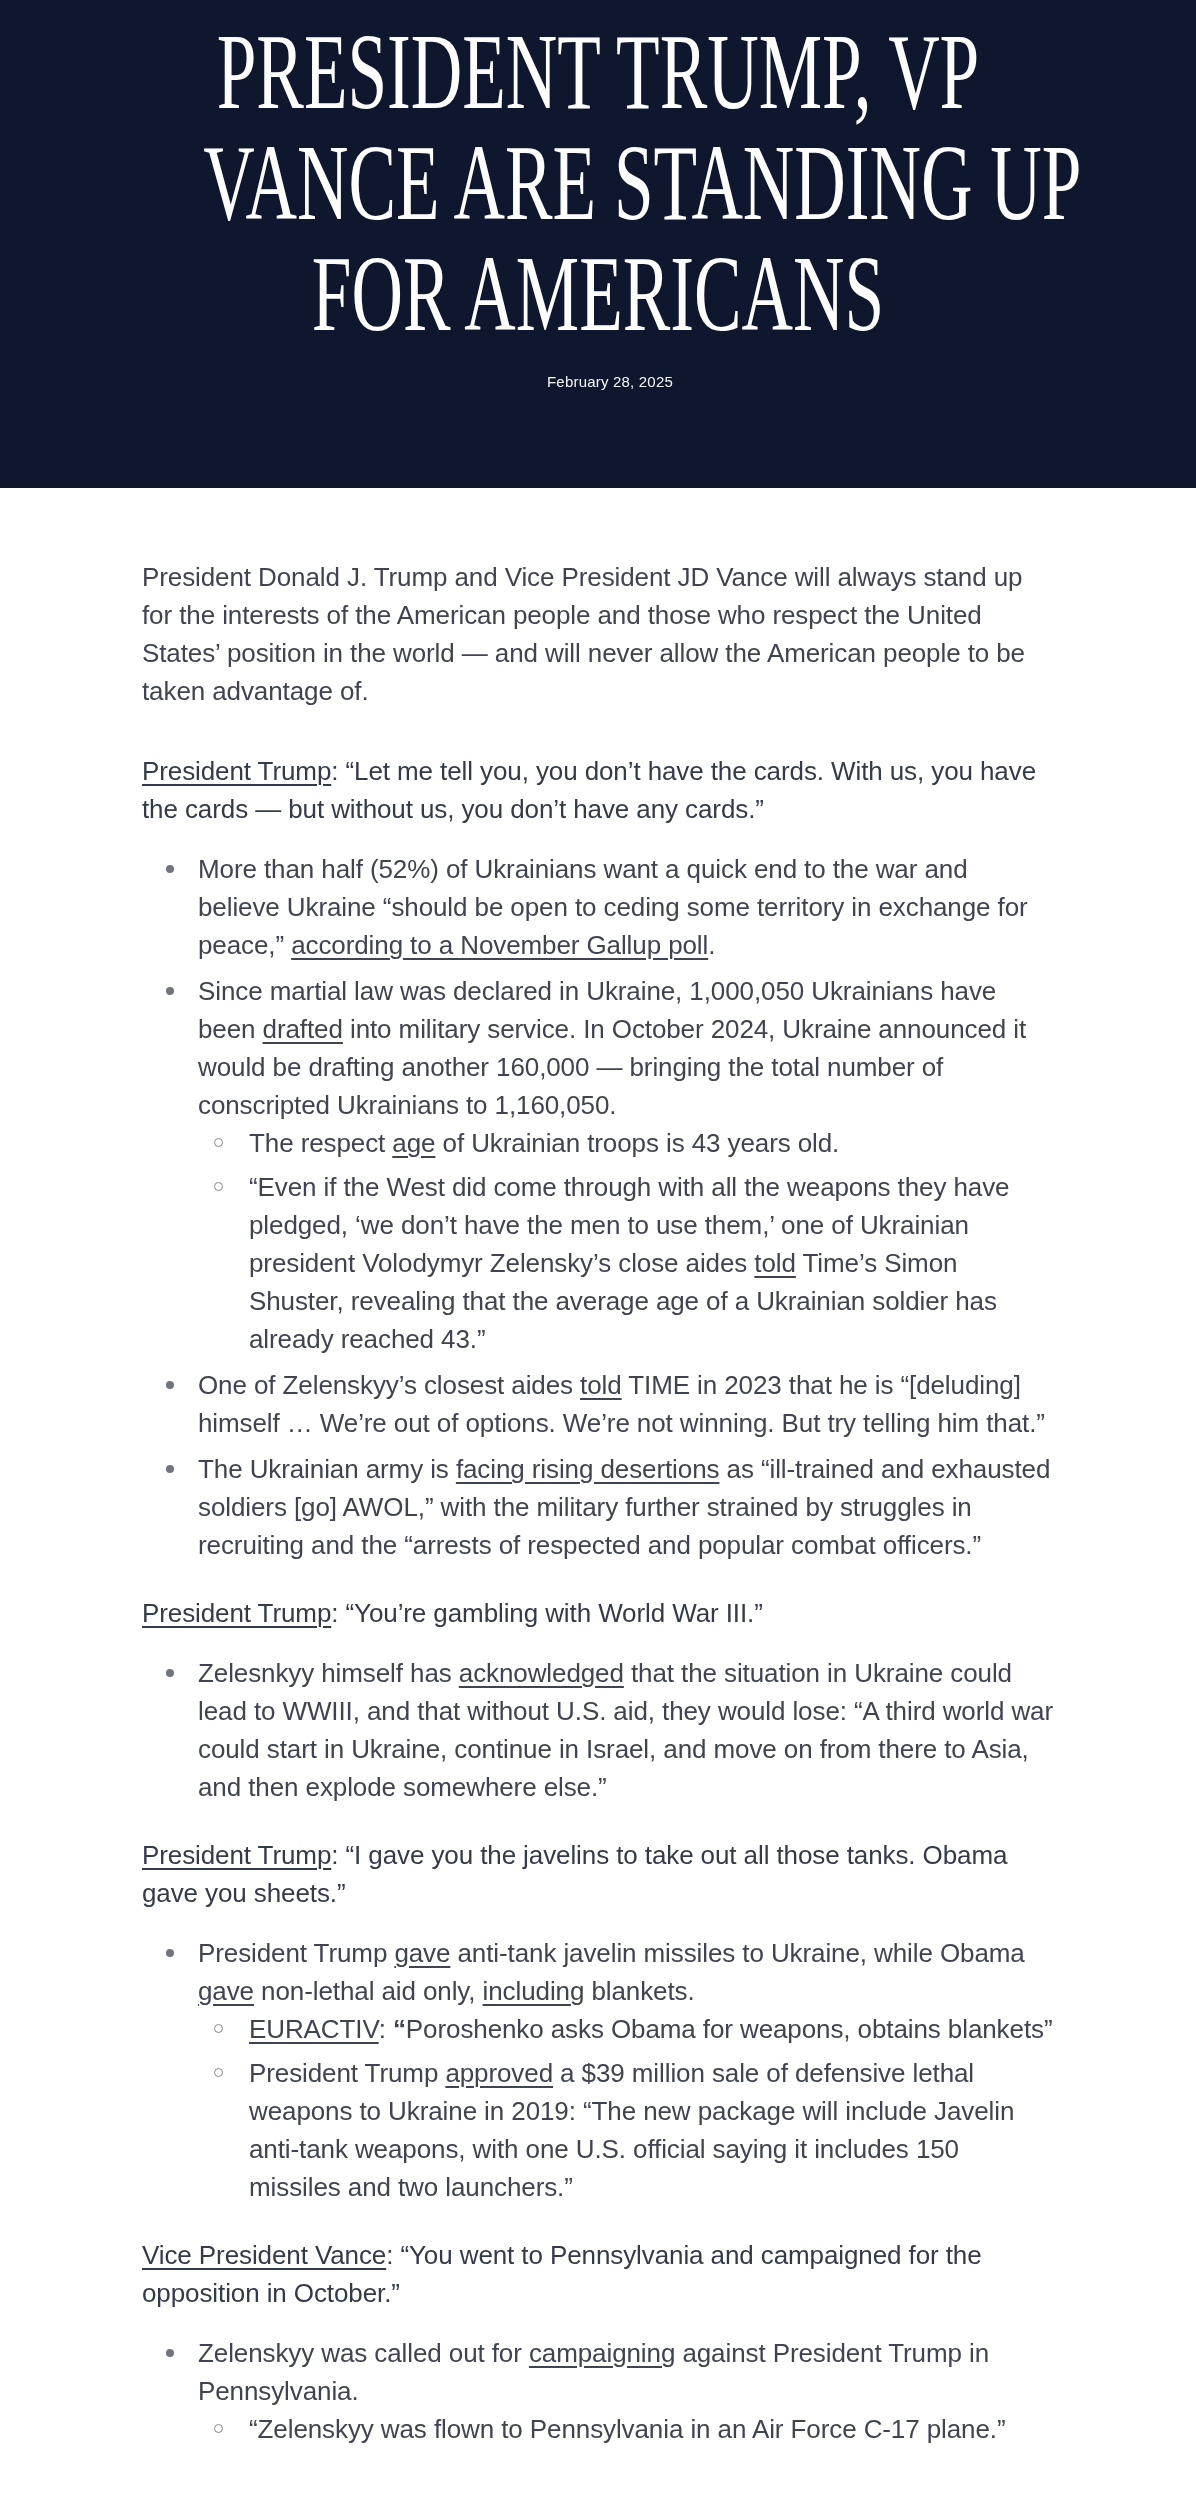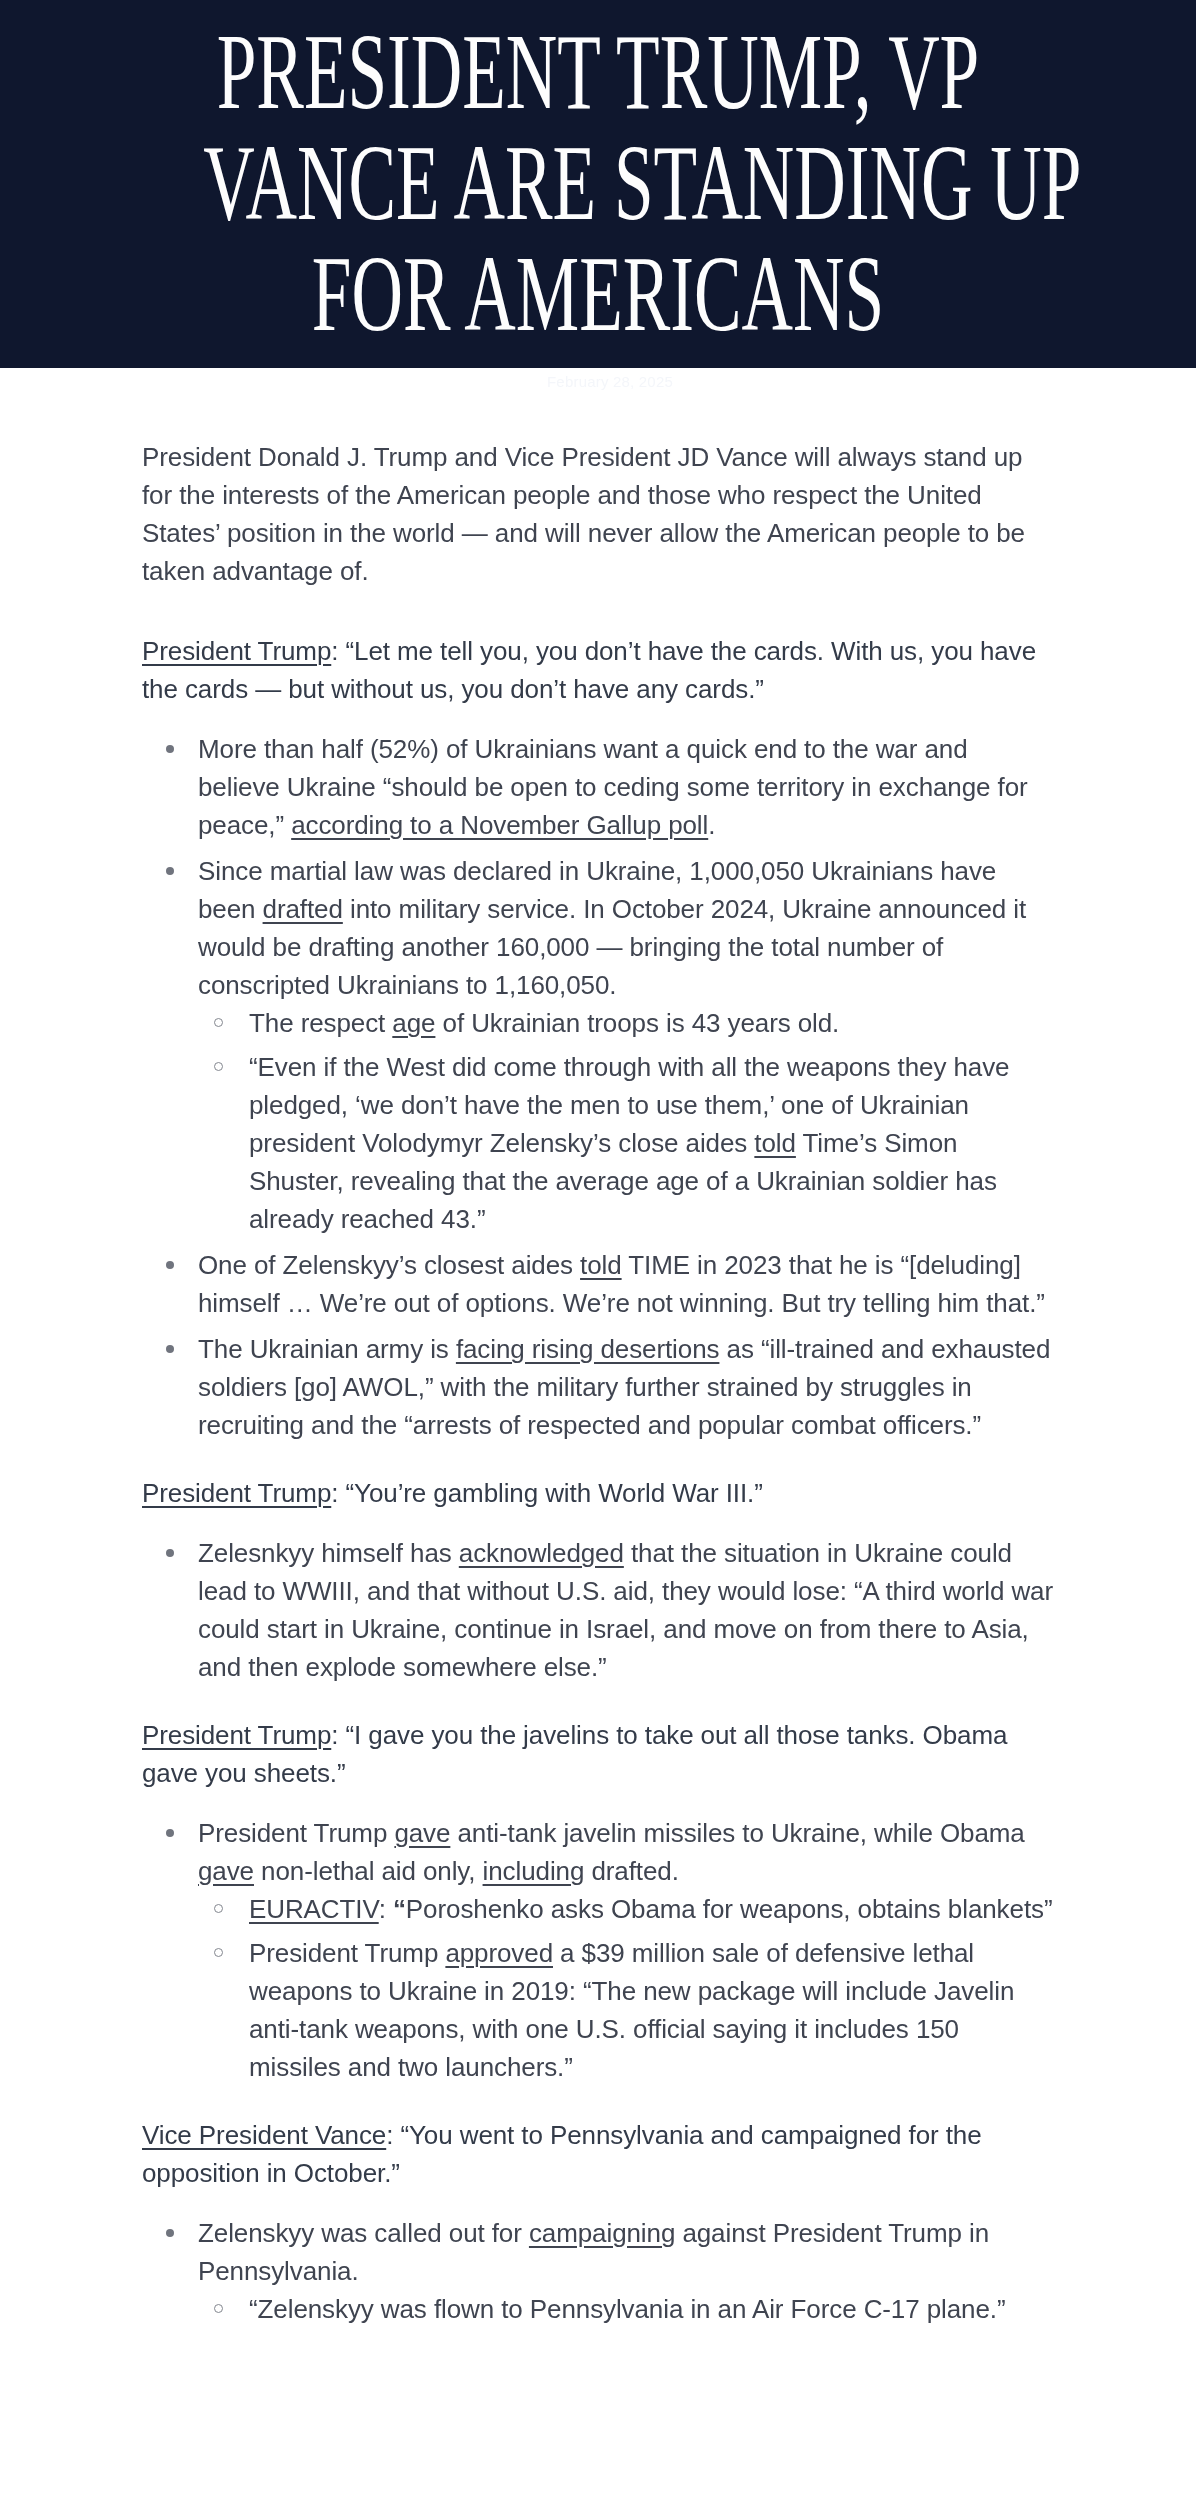--- a/index.html
+++ b/index.html
@@ -5,21 +5,21 @@
   html, body { margin: 0; padding: 0; background: #ffffff; }
   body {
     width: 1196px; height: 2506px; overflow: hidden;
     font-family: "Liberation Sans", sans-serif;
     -webkit-font-smoothing: antialiased;
   }
 
   
   .hero {
     background: #0f172e;
-    height: 368px;
+    height: 488px;
     width: 100%;
   }
   .hero-inner { padding-top: 16px; }
   .title-line {
     font-family: "Liberation Serif", serif;
     font-weight: 400;
     font-size: 108px;
     line-height: 111px;
     color: #fdfdfd;
     text-align: center;
@@ -111,21 +111,21 @@
           </ul></li>
         <li class="l1"><span>One of Zelenskyy’s closest aides </span><a class="lnk">told</a><span> TIME in 2023 that he is “[deluding] himself … We’re out of options. We’re not winning. But try telling him that.”</span></li>
         <li class="l1"><span>The Ukrainian army is </span><a class="lnk">facing rising desertions</a><span> as “ill-trained and exhausted soldiers [go] AWOL,” with the military further strained by struggles in recruiting and the “arrests of respected and popular combat officers.”</span></li>
       </ul>
       <h2 class="section-heading"><a class="lnk">President Trump</a><span>: “You’re gambling with World War III.”</span></h2>
       <ul class="bullets">
         <li class="l1"><span>Zelesnkyy himself has </span><a class="lnk">acknowledged</a><span> that the situation in Ukraine could lead to WWIII, and that without U.S. aid, they would lose: “A third world war could start in Ukraine, continue in Israel, and move on from there to Asia, and then explode somewhere else.”</span></li>
       </ul>
       <h2 class="section-heading"><a class="lnk">President Trump</a><span>: “I gave you the javelins to take out all those tanks. Obama gave you sheets.”</span></h2>
       <ul class="bullets">
-        <li class="l1"><span>President Trump </span><a class="lnk">gave</a><span> anti-tank javelin missiles to Ukraine, while Obama </span><a class="lnk">gave</a><span> non-lethal aid only, </span><a class="lnk">including</a><span> drafted.</span><ul class="sub">
+        <li class="l1"><span>President Trump </span><a class="lnk">gave</a><span> anti-tank javelin missiles to Ukraine, while Obama </span><a class="lnk">gave</a><span> non-lethal aid only, </span><a class="lnk">including</a><span> blankets.</span><ul class="sub">
             <li class="l2"><a class="lnk">EURACTIV</a><span>: </span><strong class="b">“</strong><span>Poroshenko asks Obama for weapons, obtains blankets”</span></li>
             <li class="l2"><span>President Trump </span><a class="lnk">approved</a><span> a $39 million sale of defensive lethal weapons to Ukraine in 2019: “The new package will include Javelin anti-tank weapons, with one U.S. official saying it includes 150 missiles and two launchers.”</span></li>
           </ul></li>
       </ul>
       <h2 class="section-heading"><a class="lnk">Vice President Vance</a><span>: “You went to Pennsylvania and campaigned for the opposition in October.”</span></h2>
       <ul class="bullets">
         <li class="l1"><span>Zelenskyy was called out for </span><a class="lnk">campaigning</a><span> against President Trump in Pennsylvania.</span><ul class="sub">
             <li class="l2"><span>“Zelenskyy was flown to Pennsylvania in an Air Force C-17 plane.”</span></li>
           </ul></li>
       </ul>

